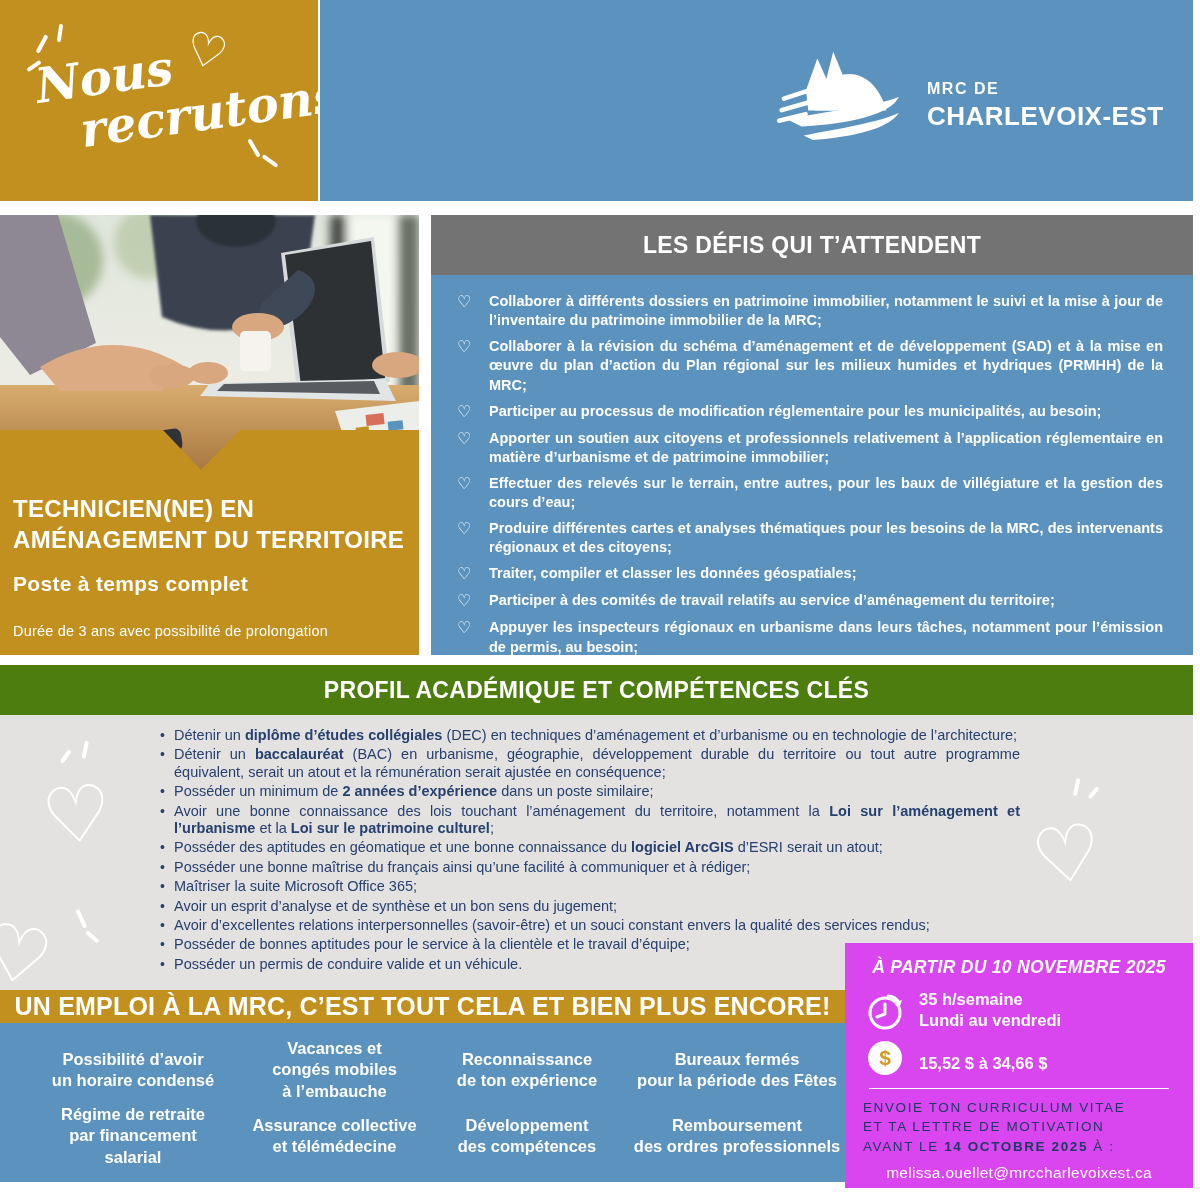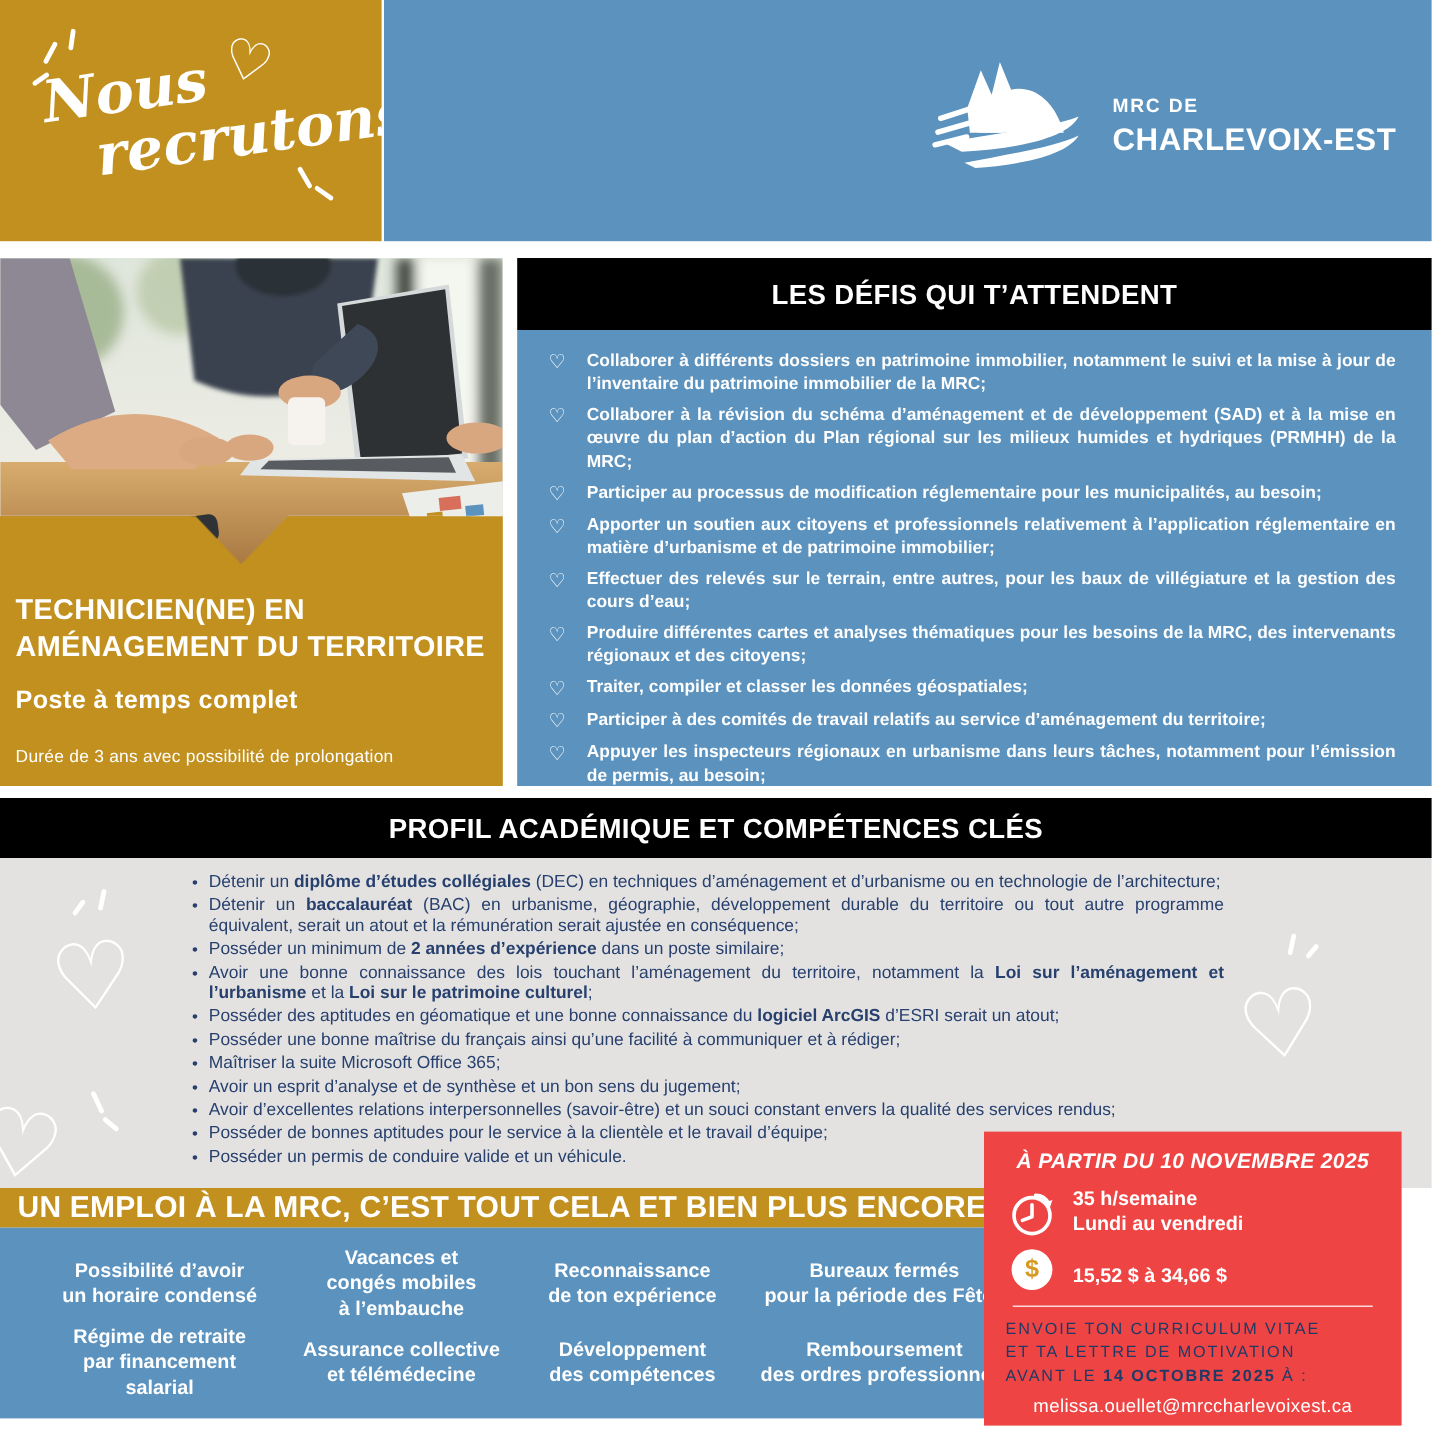--- a/index.html
+++ b/index.html
@@ -27,33 +27,33 @@
     clip-path:polygon(0 0,419px 0,419px 215px,240px 215px,201px 255px,163px 215px,0 215px);}
 
   
   .job-panel{position:absolute;left:0;top:430px;width:419px;height:225px;background:#C2901E;z-index:2;
     color:#fff;box-sizing:border-box;padding:64px 12px 0 13px;}
   .job-title{font-size:24px;font-weight:bold;line-height:1.28;letter-spacing:.3px;}
   .job-subtitle{font-size:21px;margin-top:17px;font-weight:bold;letter-spacing:.3px;}
   .job-duration{font-size:14.5px;margin-top:27px;letter-spacing:.2px;}
 
   
-  .defis-header{position:absolute;left:431px;top:215px;width:762px;height:60px;background:#000000;
+  .defis-header{position:absolute;left:431px;top:215px;width:762px;height:60px;background:#737373;
     display:flex;align-items:center;justify-content:center;}
   .defis-header h2{margin:0;color:#fff;font-size:23px;font-weight:bold;letter-spacing:.3px;}
   .defis-body{position:absolute;left:431px;top:275px;width:762px;height:380px;background:#5B92BE;
     box-sizing:border-box;padding:17px 30px 0 26px;}
   .defis-item{display:flex;margin-bottom:7px;color:#fff;}
   .defis-item .bullet{flex:0 0 20px;font-size:16px;line-height:1.25;text-align:left;
     font-family:"DejaVu Sans",sans-serif;}
   .defis-item .txt{flex:1;font-size:14.5px;font-weight:bold;line-height:1.32;text-align:justify;
     margin-left:12px;}
 
   
-  .profil-band{position:absolute;left:0;top:665px;width:1193px;height:50px;background:#000000;
+  .profil-band{position:absolute;left:0;top:665px;width:1193px;height:50px;background:#4d7c0f;
     display:flex;align-items:center;justify-content:center;}
   .profil-band h2{margin:0;color:#fff;font-size:23px;font-weight:bold;letter-spacing:.3px;}
   .profil-section{position:absolute;left:0;top:715px;width:1193px;height:275px;background:#E3E2E1;}
   .profil-list{position:absolute;left:160px;top:12px;width:860px;color:#27406E;}
   .profil-item{display:flex;margin-bottom:2px;}
   .profil-item .bullet{flex:0 0 14px;font-size:14px;line-height:1.2;}
   .profil-item .txt{flex:1;font-size:14.5px;line-height:1.2;text-align:justify;}
 
   .doodle{position:absolute;color:#fff;pointer-events:none;}
   .doodle .h{font-size:78px;font-family:"DejaVu Sans",sans-serif;display:block;}
@@ -62,21 +62,21 @@
   .emploi-band{position:absolute;left:0;top:990px;width:845px;height:33px;background:#C2901E;
     display:flex;align-items:center;justify-content:center;z-index:4;}
   .emploi-band h2{margin:0;color:#fff;font-size:25px;font-weight:bold;letter-spacing:.2px;}
   .benefits{position:absolute;left:0;top:1023px;width:845px;height:159px;background:#5B92BE;z-index:4;
     box-sizing:border-box;padding:14px 10px 0 24px;display:grid;
     grid-template-columns:218px 185px 200px 220px;grid-auto-rows:66px;align-items:center;
     justify-items:center;}
   .benefit{color:#fff;font-size:16.5px;font-weight:bold;text-align:center;line-height:1.3;}
 
   
-  .offer{position:absolute;left:820px;top:943px;width:348px;height:245px;background:#ef4444;z-index:5;
+  .offer{position:absolute;left:845px;top:943px;width:348px;height:245px;background:#d946ef;z-index:5;
     box-sizing:border-box;padding:14px 18px 0 18px;color:#fff;}
   .offer-date{font-size:17.5px;font-weight:bold;font-style:italic;text-align:center;letter-spacing:.3px;}
   .offer-row{display:flex;align-items:flex-end;margin-top:11px;}
   .offer-row .icon{flex:0 0 44px;display:flex;justify-content:center;}
   .offer-row .lines{margin-left:12px;font-size:16.5px;font-weight:bold;line-height:1.3;}
   .offer-divider{height:1px;background:#fff;margin:13px 6px 9px 6px;}
   .offer-apply{color:#1F3A66;font-size:13.5px;letter-spacing:1.6px;text-align:left;line-height:1.45;}
   .offer-email{color:#fff;font-size:15.5px;text-align:center;margin-top:7px;letter-spacing:.3px;
     cursor:pointer;}
   .dollar-circle{width:34px;height:34px;border-radius:50%;background:#fff;color:#D79A21;

